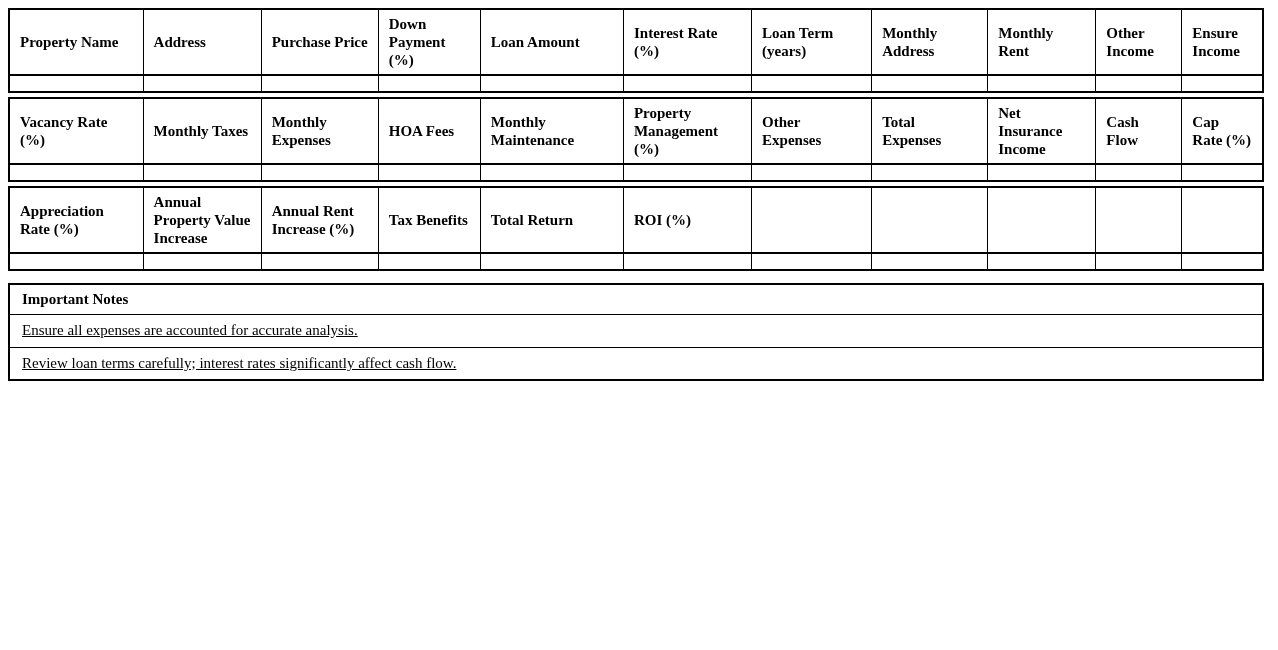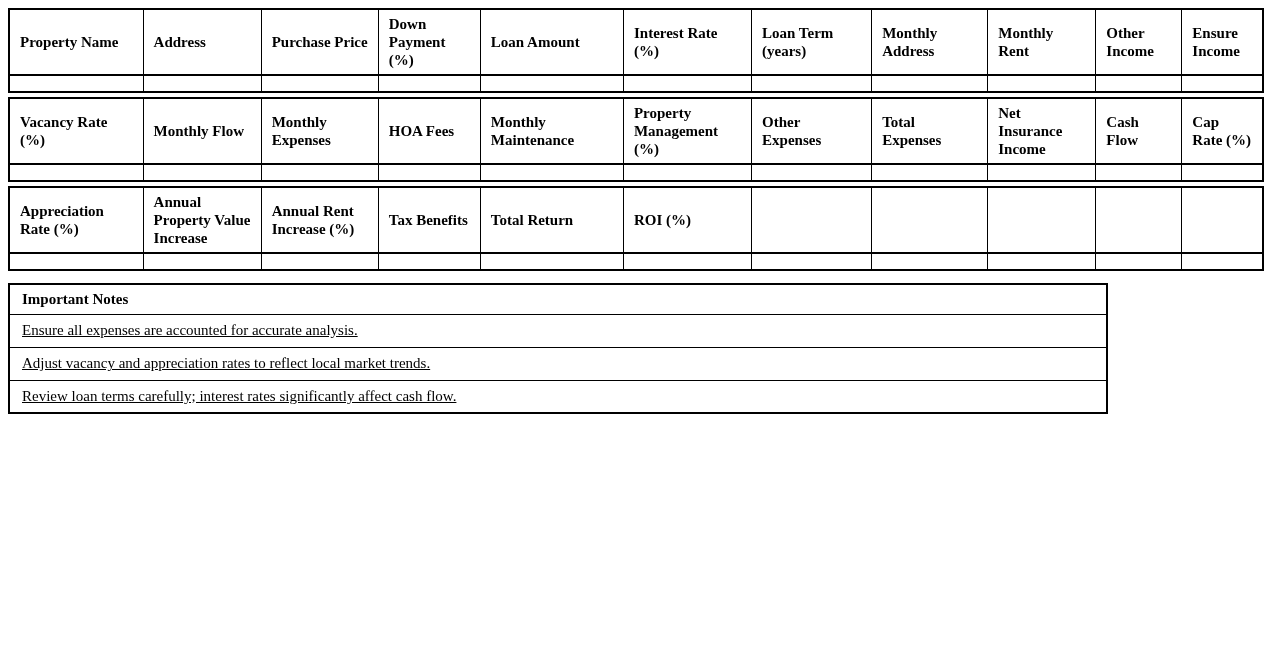--- a/index.html
+++ b/index.html
@@ -49,21 +49,21 @@
   col.c5  { width: 128px; }
   col.c6  { width: 120px; }
   col.c7  { width: 116px; }
   col.c8  { width: 108px; }
   col.c9  { width: 86px;  }
   col.c10 { width: 81px;  }
 
   table.notes {
     border-collapse: collapse;
     table-layout: fixed;
-    width: 1100px;
+    width: 1256px;
     margin-top: 12px;
     border: 2px solid #000000;
   }
   table.notes th, table.notes td {
     border: 1px solid #000000;
     padding: 2px 12px;
     font-size: 15px;
     line-height: 19px;
     vertical-align: middle;
     text-align: left;
@@ -131,21 +131,21 @@
       <col class="c5">
         <col class="c6">
         <col class="c7">
         <col class="c8">
         <col class="c9">
         <col class="c10">
     </colgroup>
     <tbody>
       <tr class="hrow">
         <th>Vacancy Rate (%)</th>
-        <th>Monthly Flow</th>
+        <th>Monthly Taxes</th>
         <th>Monthly Expenses</th>
         <th>HOA Fees</th>
         <th>Monthly Maintenance</th>
         <th>Property Management (%)</th>
         <th>Other Expenses</th>
         <th>Total Expenses</th>
         <th>Net Insurance Income</th>
         <th>Cash Flow</th>
         <th>Cap Rate (%)</th>
       </tr>
@@ -211,21 +211,18 @@
 
   <table class="notes">
     <tbody>
       <tr class="notes-title-row">
         <th>Important Notes</th>
       </tr>
       <tr class="note-row">
         <td>Ensure all expenses are accounted for accurate analysis.</td>
       </tr>
       <tr class="note-row">
-        <td>Adjust vacancy and appreciation rates to reflect local market trends.</td>
-      </tr>
-      <tr class="note-row">
         <td>Review loan terms carefully; interest rates significantly affect cash flow.</td>
       </tr>
     </tbody>
   </table>
 
 </div>
 
 </body></html>

